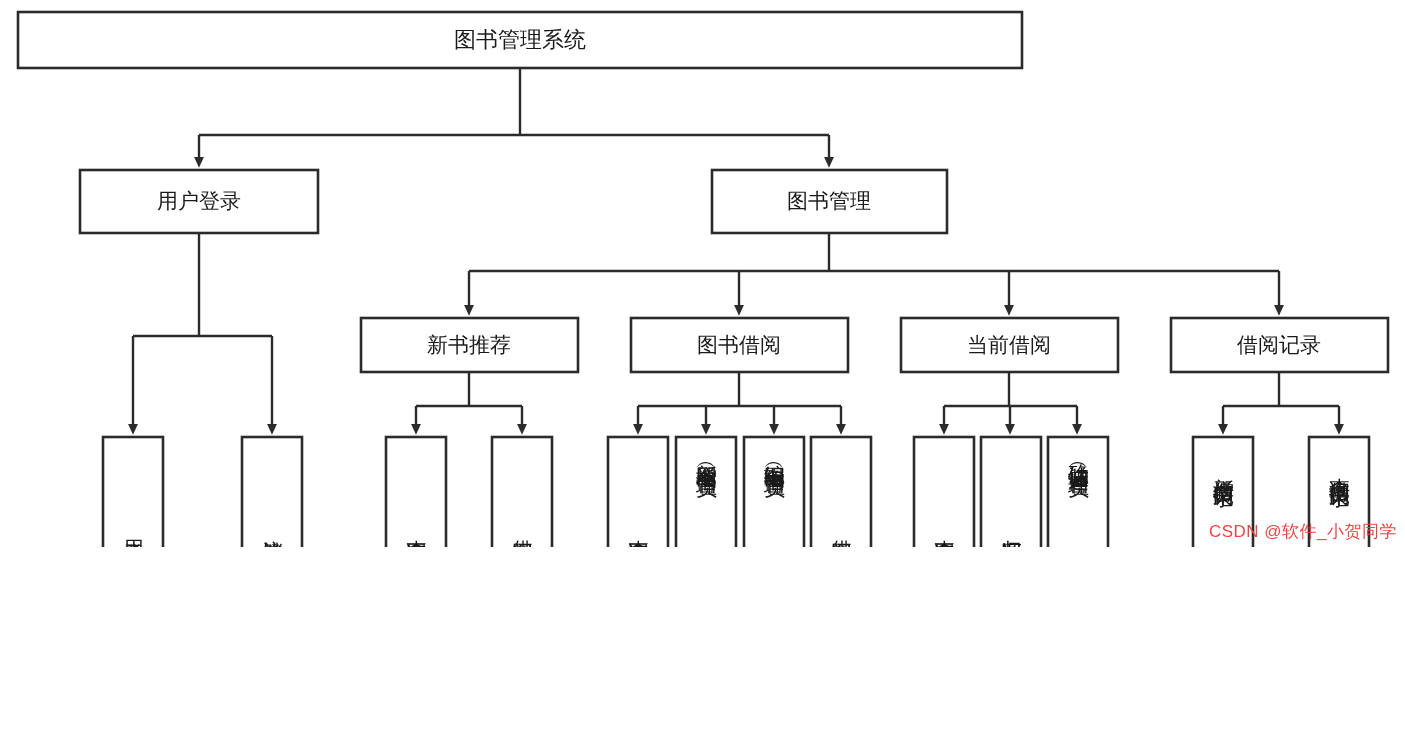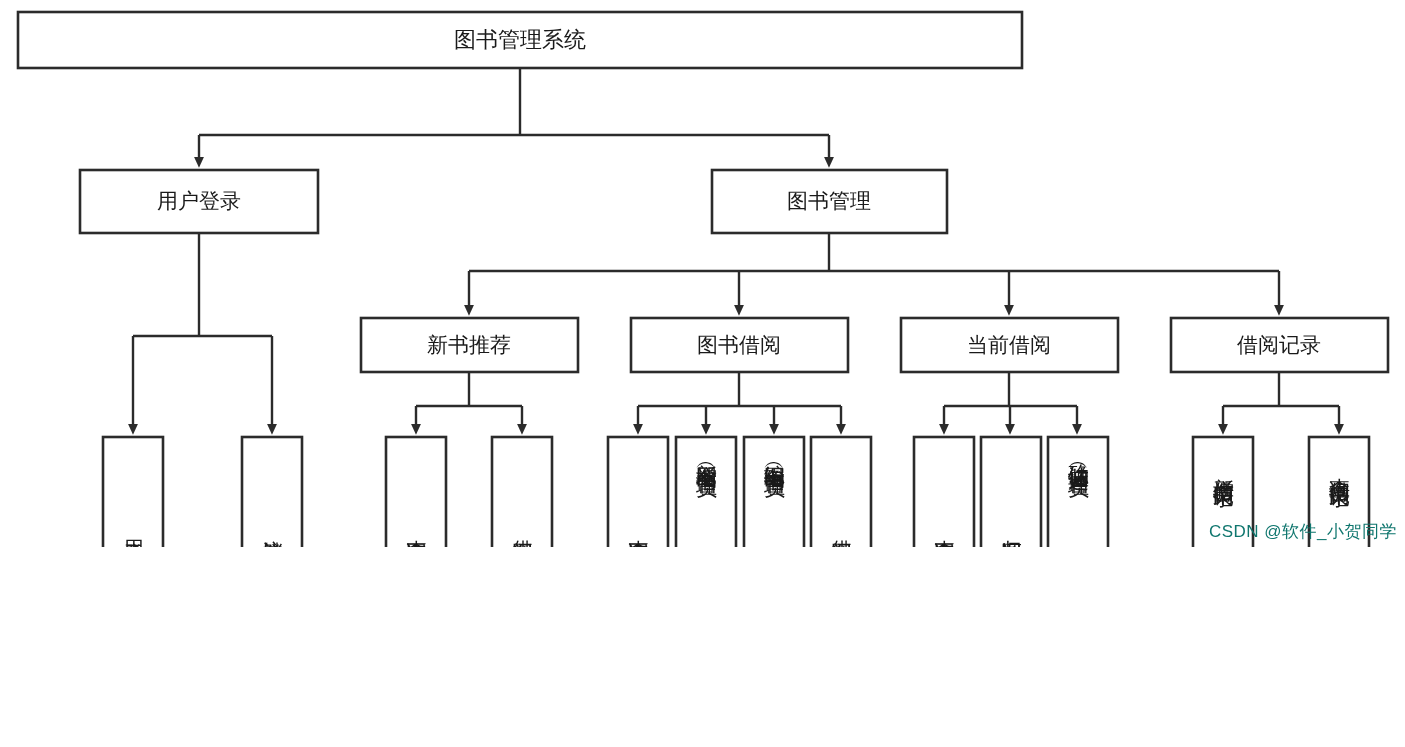--- a/index.html
+++ b/index.html
@@ -70,21 +70,21 @@
     color: #1a1a1a;
     letter-spacing: 2px;
     white-space: nowrap;
   }
   #watermark {
     position: absolute;
     right: 8px;
     bottom: 4px;
     font-family: "Liberation Sans", "DejaVu Sans", sans-serif;
     font-size: 17px;
-    color: #0f766e;
+    color: #ef4444;
     letter-spacing: 0.5px;
     white-space: nowrap;
   }
 </style>
 </head>
 <body>
 
 <div id="diagram-root">
 
   <svg id="flow" viewBox="0 0 1405 747">

